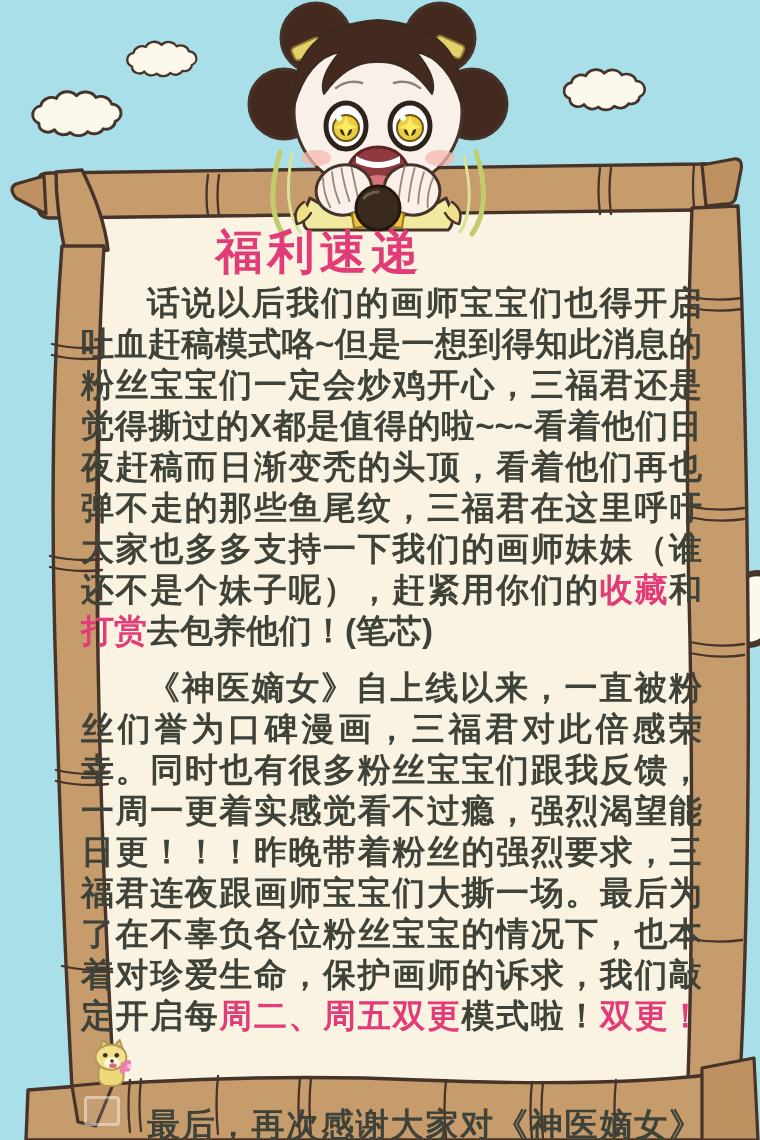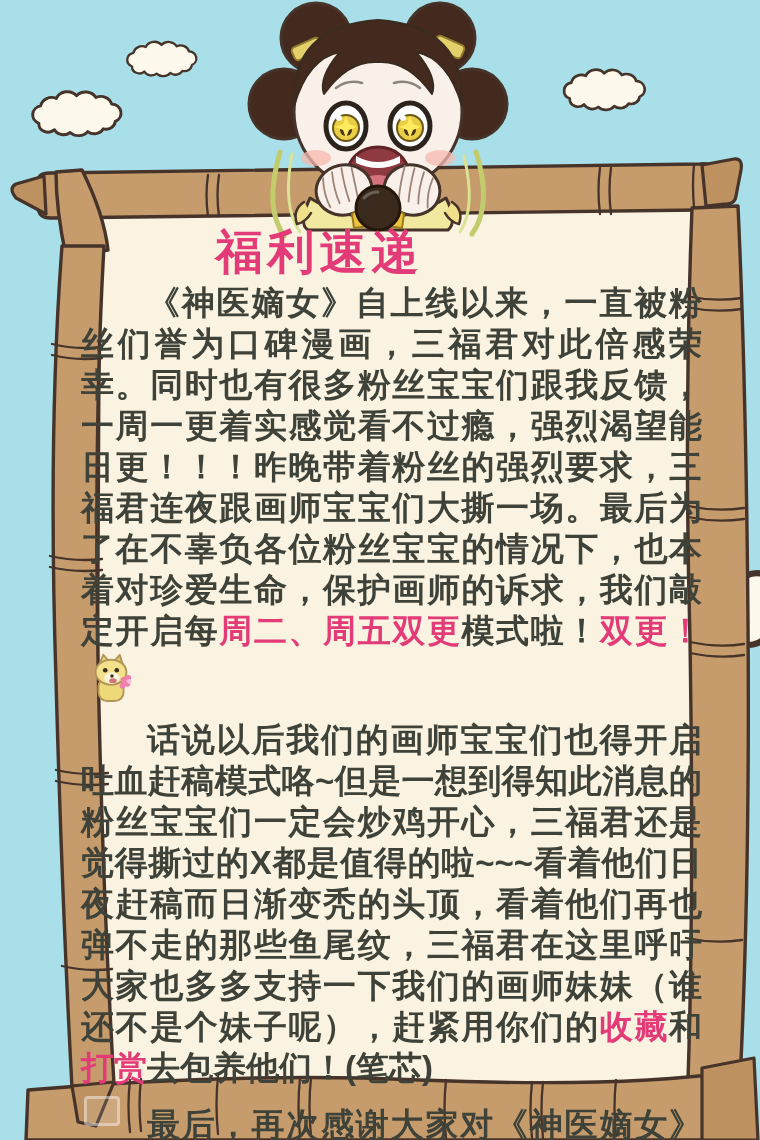--- a/index.html
+++ b/index.html
@@ -155,37 +155,37 @@
 
     <path d="M100,212 l14,-10 4,22 -16,2 z" fill="#ecc23f" stroke="#9a7b20" stroke-width="2"></path>
     <path d="M152,212 l-14,-10 -4,22 16,2 z" fill="#ecc23f" stroke="#9a7b20" stroke-width="2"></path>
     <circle cx="126" cy="206" r="22" fill="#3a2a1e" stroke="#241609" stroke-width="3"></circle>
     <path d="M112,196 a18,18 0 0 1 14,-6" fill="none" stroke="#ffffff" stroke-width="3" opacity="0.25"></path>
   </g>
 </svg>
 
 <div class="notice-title">福利速递</div>
 <div class="notice-text" id="notice-paragraphs">
+      <p><span>话说以后我们的画师宝宝们也得开启吐血赶稿模式咯~但是一想到得知此消息的粉丝宝宝们一定会炒鸡开心，三福君还是觉得撕过的X都是值得的啦~~~看着他们日夜赶稿而日渐变秃的头顶，看着他们再也弹不走的那些鱼尾纹，三福君在这里呼吁大家也多多支持一下我们的画师妹妹（谁还不是个妹子呢），赶紧用你们的</span><span class="hl">收藏</span><span>和</span><span class="hl">打赏</span><span>去包养他们！(笔芯)</span></p>
       <p><span>《神医嫡女》自上线以来，一直被粉丝们誉为口碑漫画，三福君对此倍感荣幸。同时也有很多粉丝宝宝们跟我反馈，一周一更着实感觉看不过瘾，强烈渴望能日更！！！昨晚带着粉丝的强烈要求，三福君连夜跟画师宝宝们大撕一场。最后为了在不辜负各位粉丝宝宝的情况下，也本着对珍爱生命，保护画师的诉求，我们敲定开启每</span><span class="hl">周二、周五双更</span><span>模式啦！</span><span class="hl">双更！</span><svg class="doge" viewBox="0 0 54 54">
   <path d="M14,16 L19,4 L27,13 Z" fill="#edd977" stroke="#b3955a" stroke-width="2" stroke-linejoin="round"></path>
   <path d="M40,16 L36,4 L28,13 Z" fill="#e5c863" stroke="#b3955a" stroke-width="2" stroke-linejoin="round"></path>
   <rect x="14" y="28" width="26" height="24" rx="9" fill="#edd977" stroke="#b3955a" stroke-width="2"></rect>
   <ellipse cx="27" cy="22" rx="16" ry="13" fill="#f2e08a" stroke="#b3955a" stroke-width="2"></ellipse>
   <circle cx="21" cy="20" r="2.4" fill="#3c2f1c"></circle>
   <circle cx="33" cy="20" r="2.4" fill="#3c2f1c"></circle>
   <ellipse cx="28" cy="28" rx="8" ry="6" fill="#fdf6e0"></ellipse>
   <circle cx="28" cy="26" r="1.8" fill="#3c2f1c"></circle>
   <ellipse cx="29" cy="31" rx="4" ry="2.6" fill="#d4737c"></ellipse>
   <g fill="#f07fae">
     <circle cx="40" cy="30" r="3"></circle>
             <circle cx="45" cy="28" r="3"></circle>
             <circle cx="44" cy="34" r="3"></circle>
     <circle cx="39" cy="36" r="3"></circle>
             <circle cx="46" cy="31.5" r="2.4" fill="#fbc1da"></circle>
   </g>
 </svg></p>
-      <p><span>话说以后我们的画师宝宝们也得开启吐血赶稿模式咯~但是一想到得知此消息的粉丝宝宝们一定会炒鸡开心，三福君还是觉得撕过的X都是值得的啦~~~看着他们日夜赶稿而日渐变秃的头顶，看着他们再也弹不走的那些鱼尾纹，三福君在这里呼吁大家也多多支持一下我们的画师妹妹（谁还不是个妹子呢），赶紧用你们的</span><span class="hl">收藏</span><span>和</span><span class="hl">打赏</span><span>去包养他们！(笔芯)</span></p>
       <p><span>最后，再次感谢大家对《神医嫡女》的肯定与厚爱，希望宝宝们会一直陪伴嫡女走下去！</span></p>
     </div>
 
 <div class="watermark"></div>
 
 </div>
 
 </body></html>

